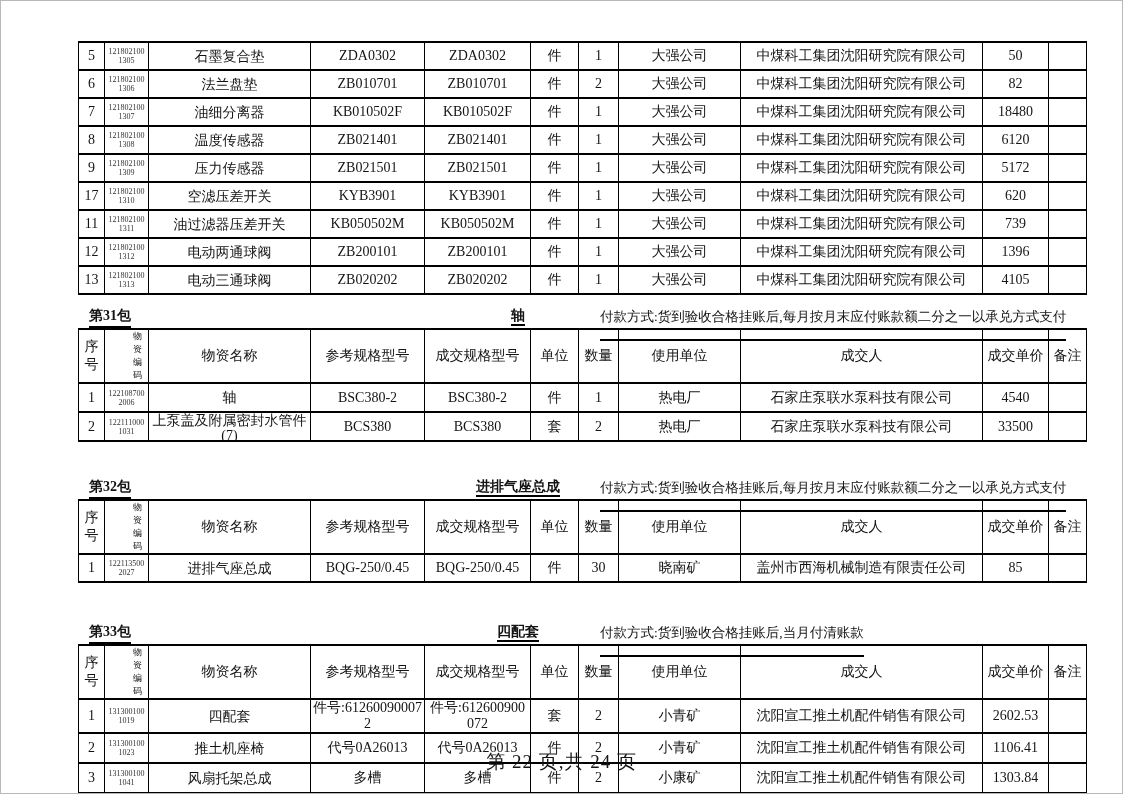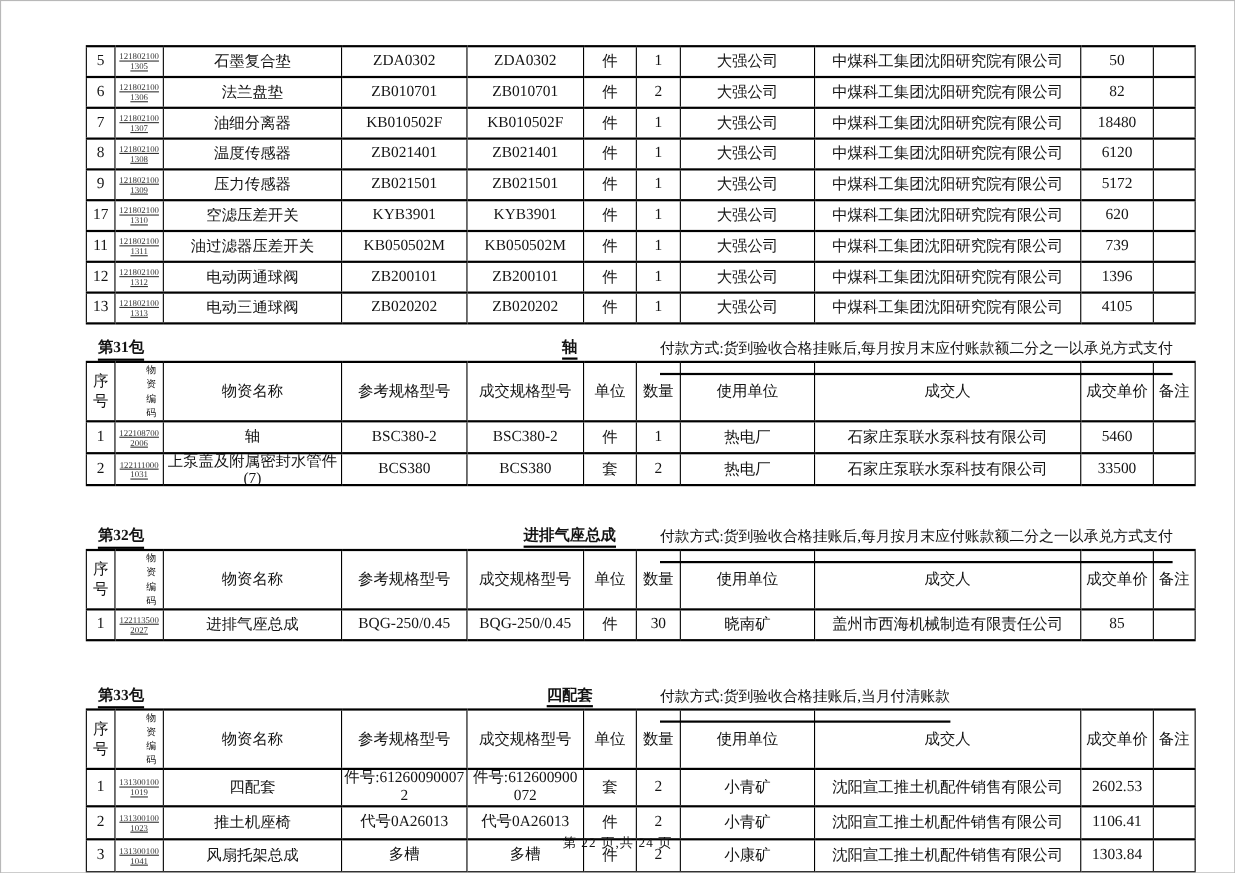--- a/index.html
+++ b/index.html
@@ -36,21 +36,21 @@
   col.c-name{width:162px;}
   col.c-ref{width:114px;}
   col.c-deal{width:106px;}
   col.c-unit{width:48px;}
   col.c-qty{width:40px;}
   col.c-user{width:122px;}
   col.c-vendor{width:242px;}
   col.c-price{width:66px;}
   col.c-remark{width:38px;}
 
-  .code-cell div{font-size:8px;line-height:9px;color:#333;letter-spacing:0;text-decoration:underline;}
+  .code-cell div{font-size:8px;line-height:9px;color:#333;letter-spacing:0;}
   th.h-code{font-size:9px;padding-left:24px;}
   .name-clip{line-height:15px;max-height:27px;overflow:hidden;}
   td.spec{word-break:break-all;line-height:16px;}
 
   .pkg-line{position:relative;height:18px;margin-top:12px;margin-bottom:3px;}
   .pkg-line.g32{margin-top:36px;}
   .pkg-line.g33{margin-top:40px;}
   .pkg-id{
     position:absolute;left:11px;top:0;
     font-weight:bold;font-size:14px;
@@ -61,21 +61,21 @@
     text-align:center;font-weight:bold;font-size:14px;
   }
   .pkg-title span{border-bottom:2px solid #000;padding-bottom:1px;white-space:nowrap;}
   .pkg-payment{
     position:absolute;left:522px;top:1px;
     font-size:13.5px;white-space:nowrap;
     border-bottom:2px solid #000;padding-bottom:13px;
   }
   .footer{
     position:absolute;left:0;bottom:18px;width:100%;
-    text-align:center;font-size:12px;letter-spacing:1px;
+    text-align:center;font-size:19px;letter-spacing:1px;
   }
 </style>
 </head>
 <body>
 
 <div class="page">
   <div class="content">
 
     <table class="grid t-cont">
       <colgroup>
@@ -310,21 +310,21 @@
             </td>
             <td>
               <div class="name-clip">轴</div>
             </td>
             <td class="spec">BSC380-2</td>
             <td class="spec">BSC380-2</td>
             <td>件</td>
             <td>1</td>
             <td>热电厂</td>
             <td>石家庄泵联水泵科技有限公司</td>
-            <td>5460</td>
+            <td>4540</td>
             <td></td>
           </tr>
 
           <tr>
             <td>2</td>
             <td class="code-cell">
               <div>122111000</div>
               <div>1031</div>
             </td>
             <td>

